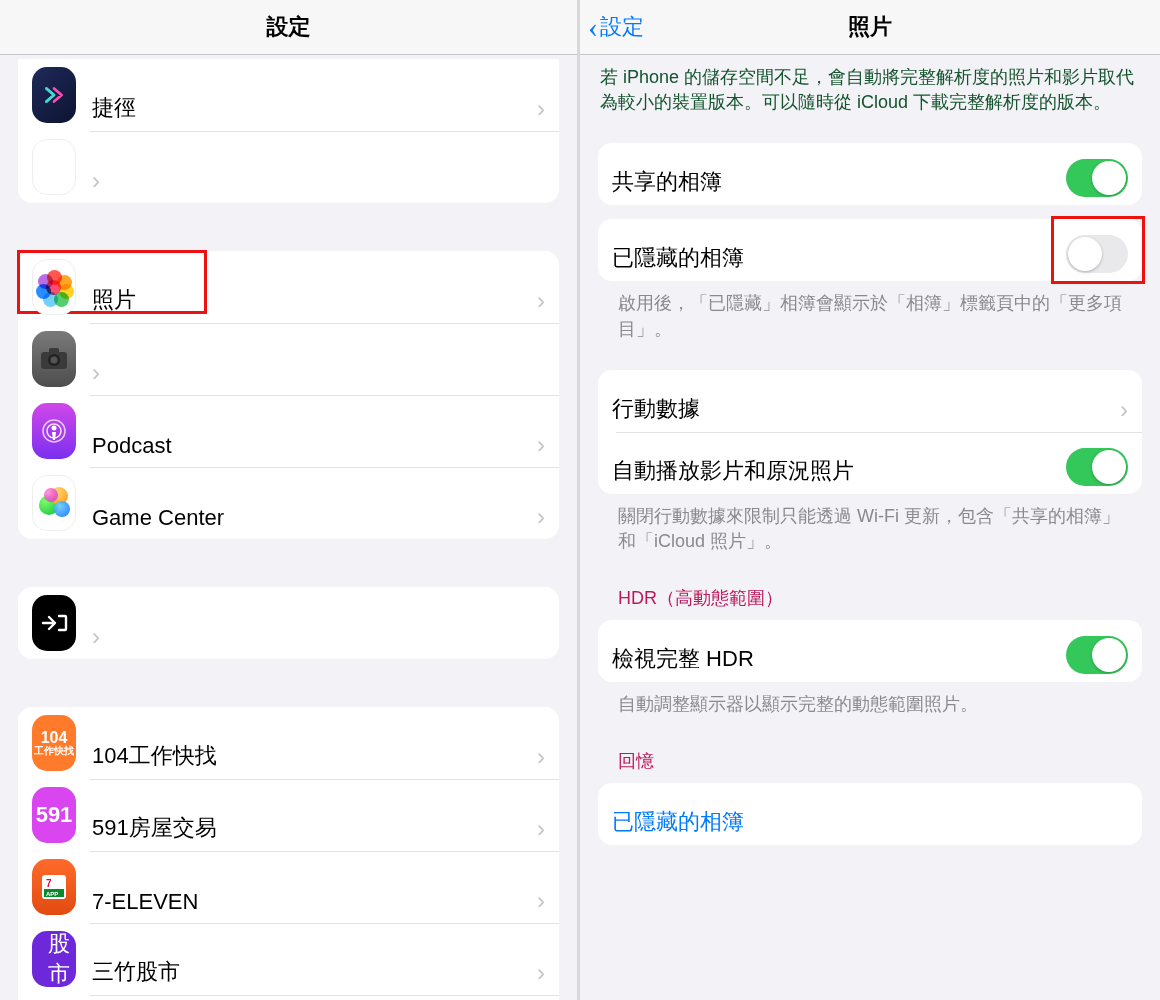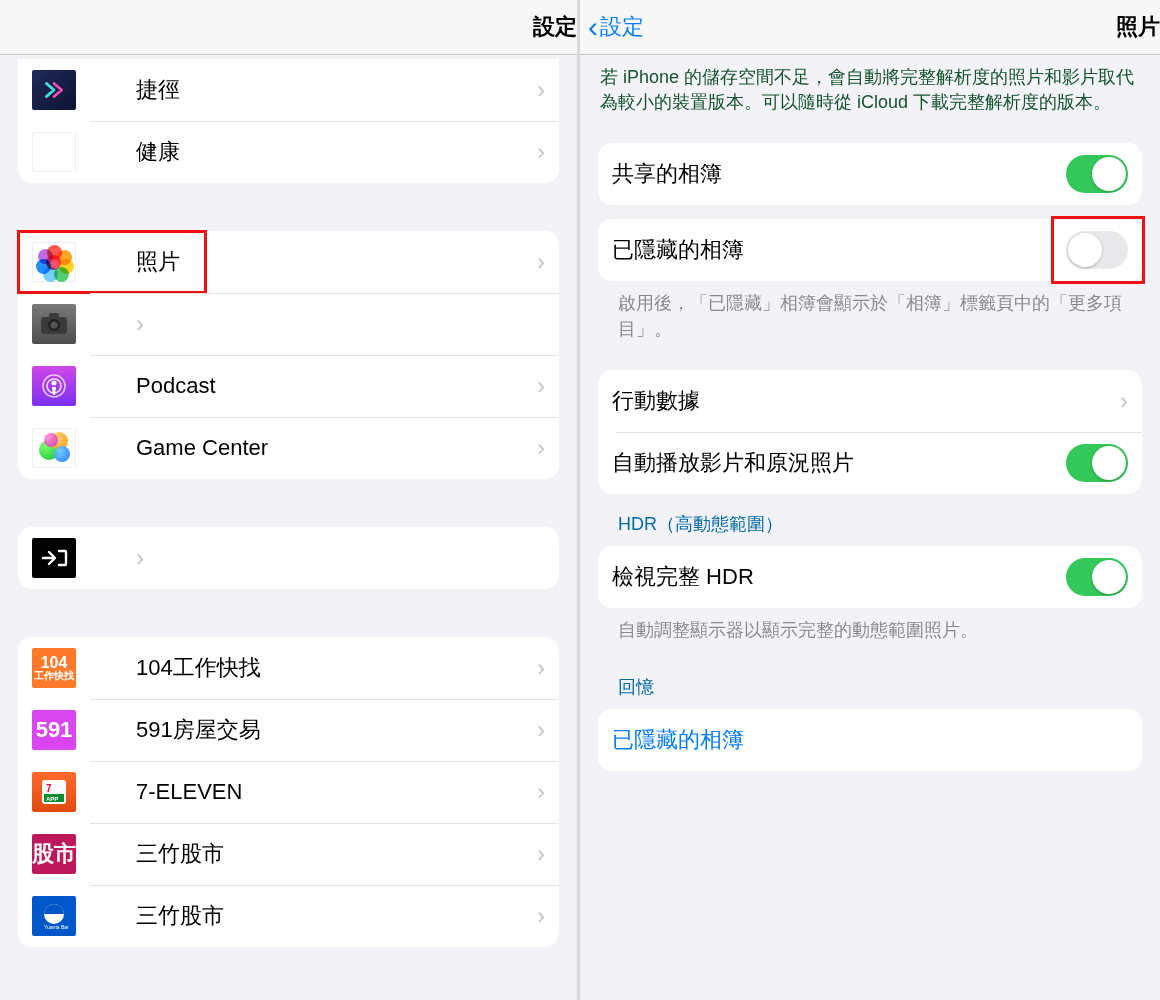--- a/index.html
+++ b/index.html
@@ -18,22 +18,23 @@
   }
   .pane-left { width: 580px; border-right: 3px solid #d8d8dc; }
   .pane-right { width: 580px; }
 
   .navbar {
     height: 55px;
     border-bottom: 1px solid #c6c6c8;
     background: #f7f7f8;
     display: flex;
     align-items: center;
-    justify-content: flex-end;
+    justify-content: center;
     position: relative;
+    font-family: Liberation Serif, serif;
   }
   .navbar-title {
     font-size: 22px;
     font-weight: 600;
     color: #000;
   }
   .navbar-back {
     position: absolute;
     left: 8px;
     display: flex;
@@ -60,41 +61,40 @@
   .group {
     background: #fff;
     border-radius: 14px;
     margin: 14px 0 0 0;
     overflow: visible;
     position: relative;
   }
   .group.first-left { margin-top: 4px; border-top-left-radius:0; border-top-right-radius:0; }
   .row {
     display: flex;
-    align-items: center;
+    align-items: flex-end;
     min-height: 62px;
     padding: 8px 14px 8px 14px;
     position: relative;
     cursor: pointer;
-    gap: 44px;
   }
   .row + .row::before {
     content: "";
     position: absolute;
     left: 72px;
     right: 0;
     top: 0;
     height: 1px;
     background: #e3e3e6;
   }
   .row.no-icon + .row.no-icon::before { left: 18px; }
   .row .icon {
     width: 44px;
-    height: 40px;
-    border-radius: 2px;
+    height: 56px;
+    border-radius: 15px;
     margin-right: 16px;
     flex-shrink: 0;
     display: flex;
     align-items: center;
     justify-content: center;
     font-size: 22px;
     color: #fff;
   }
   .row .label {
     flex: 1;
@@ -113,21 +113,21 @@
   }
 
   .footer-note {
     padding: 10px 20px 14px 20px;
     color: #8a8a8e;
     font-size: 18px;
     line-height: 1.4;
   }
   .header-note {
     padding: 18px 20px 4px 20px;
-    color: #0369a1;
+    color: #be185d;
     font-size: 18px;
   }
 
   .toggle {
     width: 62px;
     height: 38px;
     border-radius: 20px;
     position: relative;
     flex-shrink: 0;
   }
@@ -150,21 +150,21 @@
   .ic-shortcuts svg { width:26px;height:26px; }
   .ic-health { background:#fff; border:1px solid #eee; color:#ff2d55; font-size:28px;}
   .ic-photos { background:#fff; border:1px solid #eee; }
   .ic-camera { background: linear-gradient(#7a7a7a,#4d4d4d); }
   .ic-podcast { background: linear-gradient(#d048e8,#7b2ff0); }
   .ic-gamecenter { background:#fff; border:1px solid #eee; }
   .ic-tv { background:#000; color:#fff; }
   .ic-104 { background:#ff7a2a; color:#fff; font-size:12px; font-weight:700; line-height:1; text-align:center;}
   .ic-591 { background:#d946ef; color:#fff; font-weight:700; font-size:17px;}
   .ic-711 { background: linear-gradient(#ff6a2a,#e24a10); }
-  .ic-stock { background:#be185d; color:#fff; font-size:15px; font-weight:700;}
+  .ic-stock { background:#6d28d9; color:#fff; font-size:15px; font-weight:400;padding-left:16px;}
   .ic-yuanta { background:#0058c8; color:#fff; }
 
   .photos-flower {
     width: 34px; height: 34px; position: relative;
   }
   .photos-flower span {
     position: absolute; width: 15px; height: 15px; border-radius: 50%;
     opacity: 0.85; mix-blend-mode: multiply;
   }
   .gc-bubbles { width:36px;height:36px;position:relative;}
@@ -185,21 +185,20 @@
           <svg viewBox="0 0 24 24" fill="none">
               <path d="M5 6l7 6-7 6M12 6l7 6-7 6" stroke="#ff4db8" stroke-width="2.5" stroke-linecap="round" stroke-linejoin="round"></path>
               <path d="M5 6l7 6-7 6" stroke="#35e0d0" stroke-width="2.5" stroke-linecap="round" stroke-linejoin="round"></path>
             </svg>
         </div>
         <div class="label">捷徑</div>
         <div class="chev-right">›</div>
       </div>
       <div class="row">
         <div class="icon ic-health">♥</div>
-        <div class="label">健康</div>
         <div class="chev-right">›</div>
       </div>
     </div>
 
     <div class="group" style="margin-top:48px;position:relative;">
       <div class="highlight-box" style="left:-1px;top:-1px;width:190px;height:64px;"></div>
       <div class="row">
         <div class="icon ic-photos">
           <div class="photos-flower">
             <span style="background:#ff3b30;left:10px;top:0;"></span>
@@ -351,20 +350,21 @@
         <div class="label">行動數據</div>
         <div class="chev-right">›</div>
       </div>
       <div class="row no-icon">
         <div class="label">自動播放影片和原況照片</div>
         <div class="toggle on">
             <div class="knob"></div>
           </div>
       </div>
     </div>
+    <div class="footer-note">關閉行動數據來限制只能透過 Wi-Fi 更新，包含「共享的相簿」和「iCloud 照片」。</div>
 
     <div class="header-note">HDR（高動態範圍）</div>
     <div class="group" style="margin-top:6px;">
       <div class="row no-icon">
         <div class="label">檢視完整 HDR</div>
         <div class="toggle on">
             <div class="knob"></div>
           </div>
       </div>
     </div>

